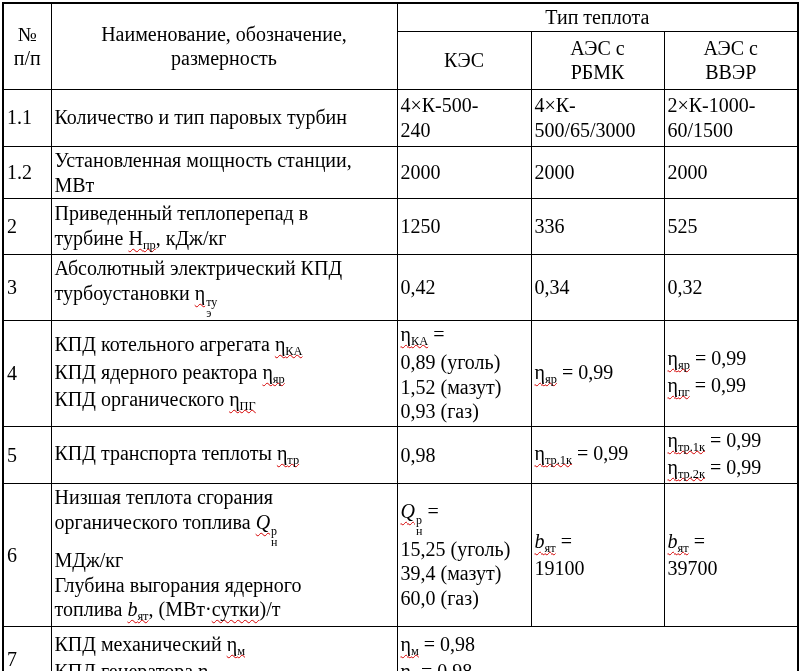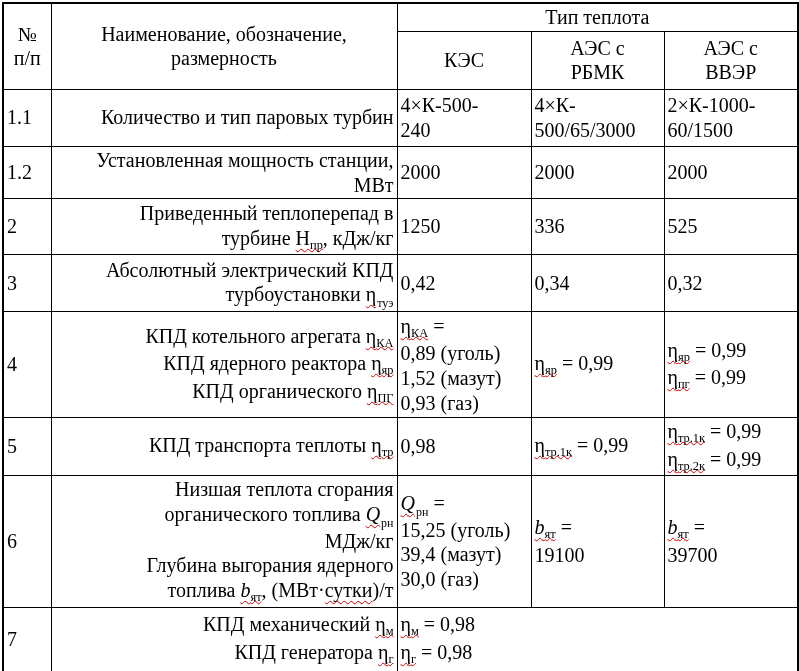--- a/index.html
+++ b/index.html
@@ -3,25 +3,25 @@
 <meta charset="utf-8">
 <style>
   html,body{margin:0;padding:0;background:#ffffff}
   body{width:799px;font-family:"Liberation Serif","DejaVu Serif",serif;color:#000}
   table.tbl{border-collapse:collapse;table-layout:fixed;width:795px;margin:2px;
             border:2px solid #000;font-size:20px;line-height:1.24}
   .tbl td{border:1px solid #000;vertical-align:middle;padding:1px 3px;overflow:hidden}
   .c{text-align:center}
   .pre{white-space:pre-line}
   .num{text-align:left}
-  .name{text-align:right;white-space:pre-line;padding-left:5px}
+  .name{text-align:left;white-space:pre-line;padding-left:5px}
   .val{text-align:left;white-space:pre-line}
   .it{font-style:italic}
   .sub{font-size:0.62em;vertical-align:-0.32em}
-  .stack{display:inline-flex;flex-direction:row;align-items:flex-start;
+  .stack{display:inline-flex;flex-direction:column;align-items:flex-start;
          font-size:0.6em;line-height:0.9;vertical-align:-0.5em;padding-left:1px}
   .err{text-decoration-line:underline;text-decoration-style:wavy;
        text-decoration-color:#d40000;text-decoration-thickness:1.2px;
        text-underline-offset:2.5px;text-decoration-skip-ink:none}
 </style>
 </head>
 <body>
 
 <table class="tbl">
   <colgroup>
@@ -95,21 +95,21 @@
       <td class="num">5</td>
       <td class="name"><span><span>КПД транспорта теплоты  </span></span><span class="err"><span>η</span><span class="sub">тр</span></span></td>
       <td class="val">0,98</td>
       <td class="val"><span class="err"><span>η</span><span class="sub">тр.1к</span></span><span><span>  = 0,99</span></span></td>
       <td class="val"><span class="err"><span>η</span><span class="sub">тр.1к</span></span><span><span>  = 0,99</span></span><br><span class="err"><span>η</span><span class="sub">тр.2к</span></span><span><span>  = 0,99</span></span></td>
     </tr>
 
     <tr style="height:128px">
       <td class="num">6</td>
       <td class="name"><span><span>Низшая теплота сгорания</span></span><br><span><span>органического топлива </span></span><span class="err"><span class="it">Q</span><span class="stack"><span>р</span><span>н</span></span></span><br><span><span>МДж/кг</span></span><br><span><span>Глубина выгорания ядерного</span></span><br><span><span>топлива </span></span><span class="err"><span class="it">b</span><span class="sub">ят</span></span><span><span>, (МВт·</span></span><span class="err"><span>сутки</span></span><span><span>)/т</span></span></td>
-      <td class="val"><span class="err"><span class="it">Q</span><span class="stack"><span>р</span><span>н</span></span></span><span><span>  =</span></span><br><span><span>15,25 (уголь)</span></span><br><span><span>39,4 (мазут)</span></span><br><span><span>30,0 (газ)</span></span></td>
+      <td class="val"><span class="err"><span class="it">Q</span><span class="stack"><span>р</span><span>н</span></span></span><span><span>  =</span></span><br><span><span>15,25 (уголь)</span></span><br><span><span>39,4 (мазут)</span></span><br><span><span>60,0 (газ)</span></span></td>
       <td class="val"><span class="err"><span class="it">b</span><span class="sub">ят</span></span><span><span> =</span></span><br><span><span>19100</span></span></td>
       <td class="val"><span class="err"><span class="it">b</span><span class="sub">ят</span></span><span><span> =</span></span><br><span><span>39700</span></span></td>
     </tr>
 
     <tr style="height:66px">
       <td class="num">7</td>
       <td class="name"><span><span>КПД механический  </span></span><span class="err"><span>η</span><span class="sub">м</span></span><br><span><span>КПД генератора  </span></span><span class="err"><span>η</span><span class="sub">г</span></span></td>
       <td class="val" colspan="3"><span class="err"><span>η</span><span class="sub">м</span></span><span><span>  = 0,98</span></span><br><span class="err"><span>η</span><span class="sub">г</span></span><span><span>  = 0,98</span></span></td>
     </tr>
   </tbody>

